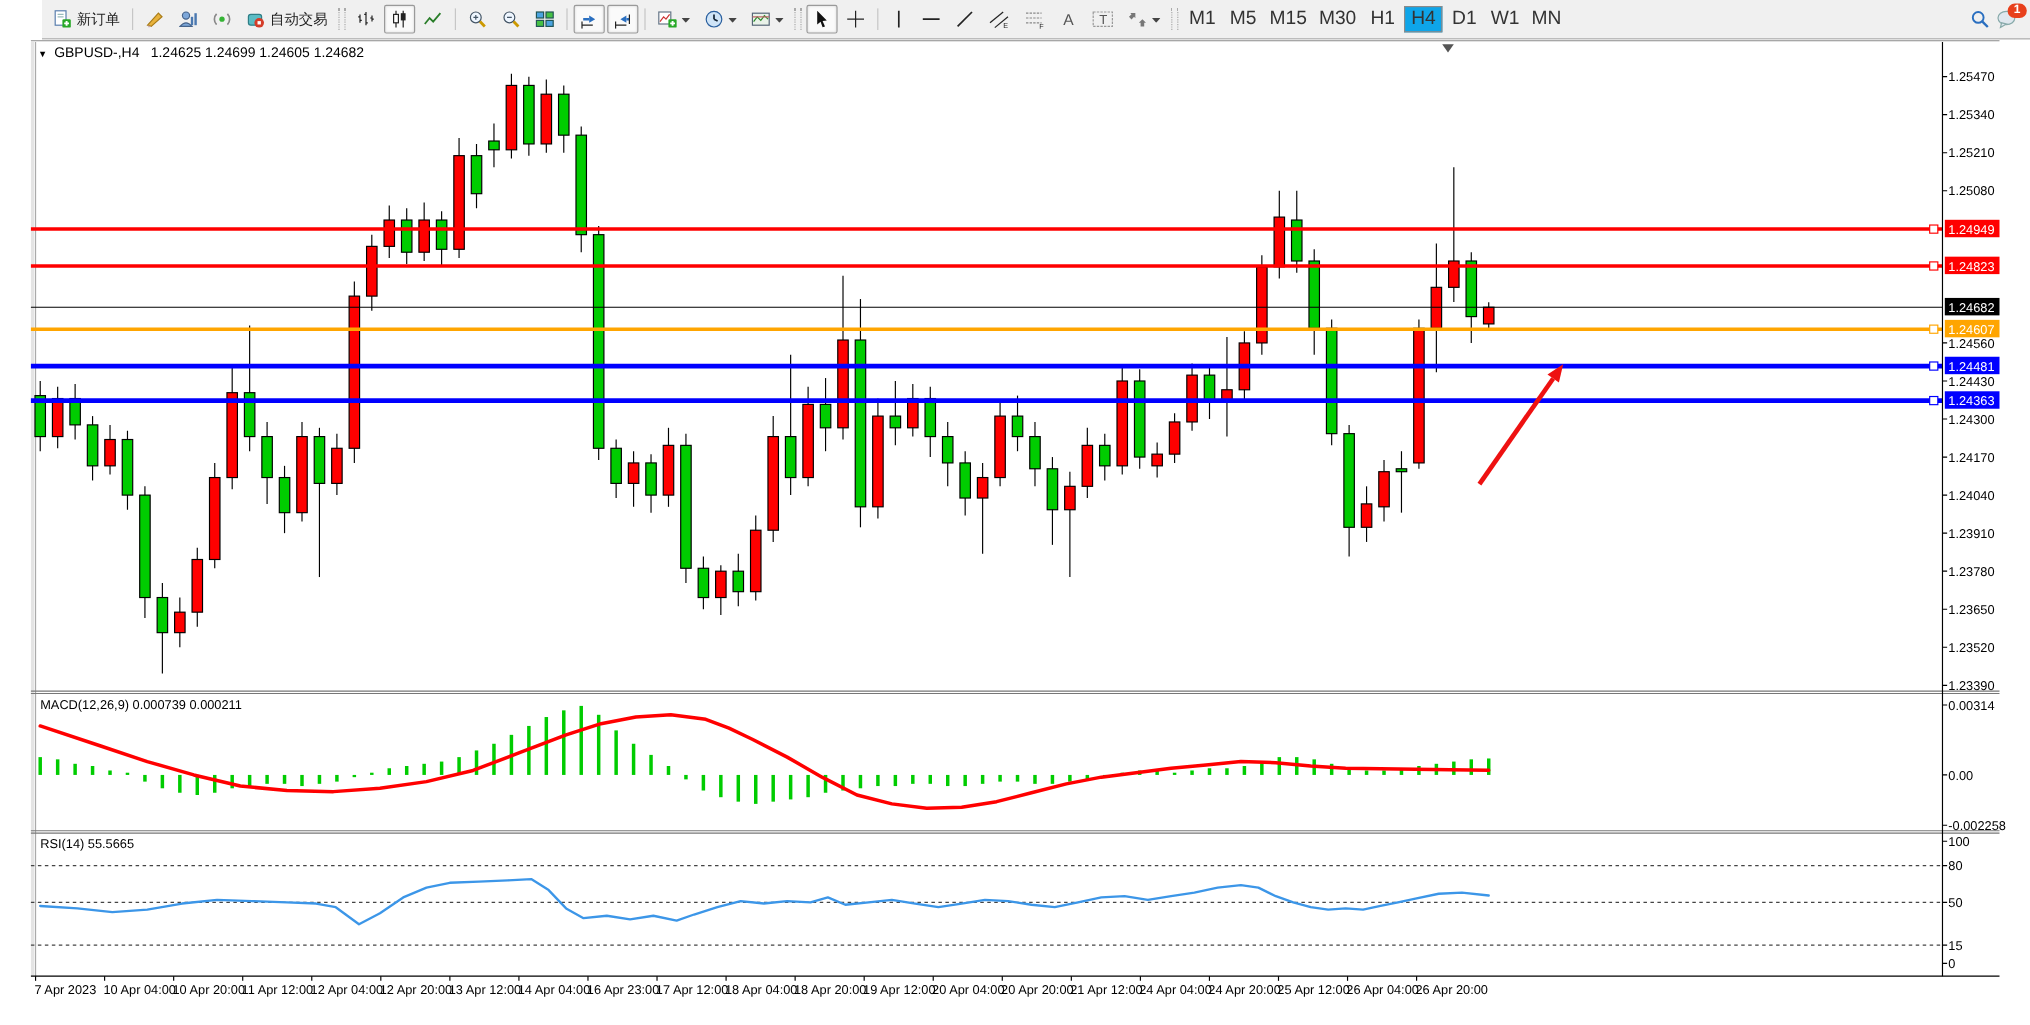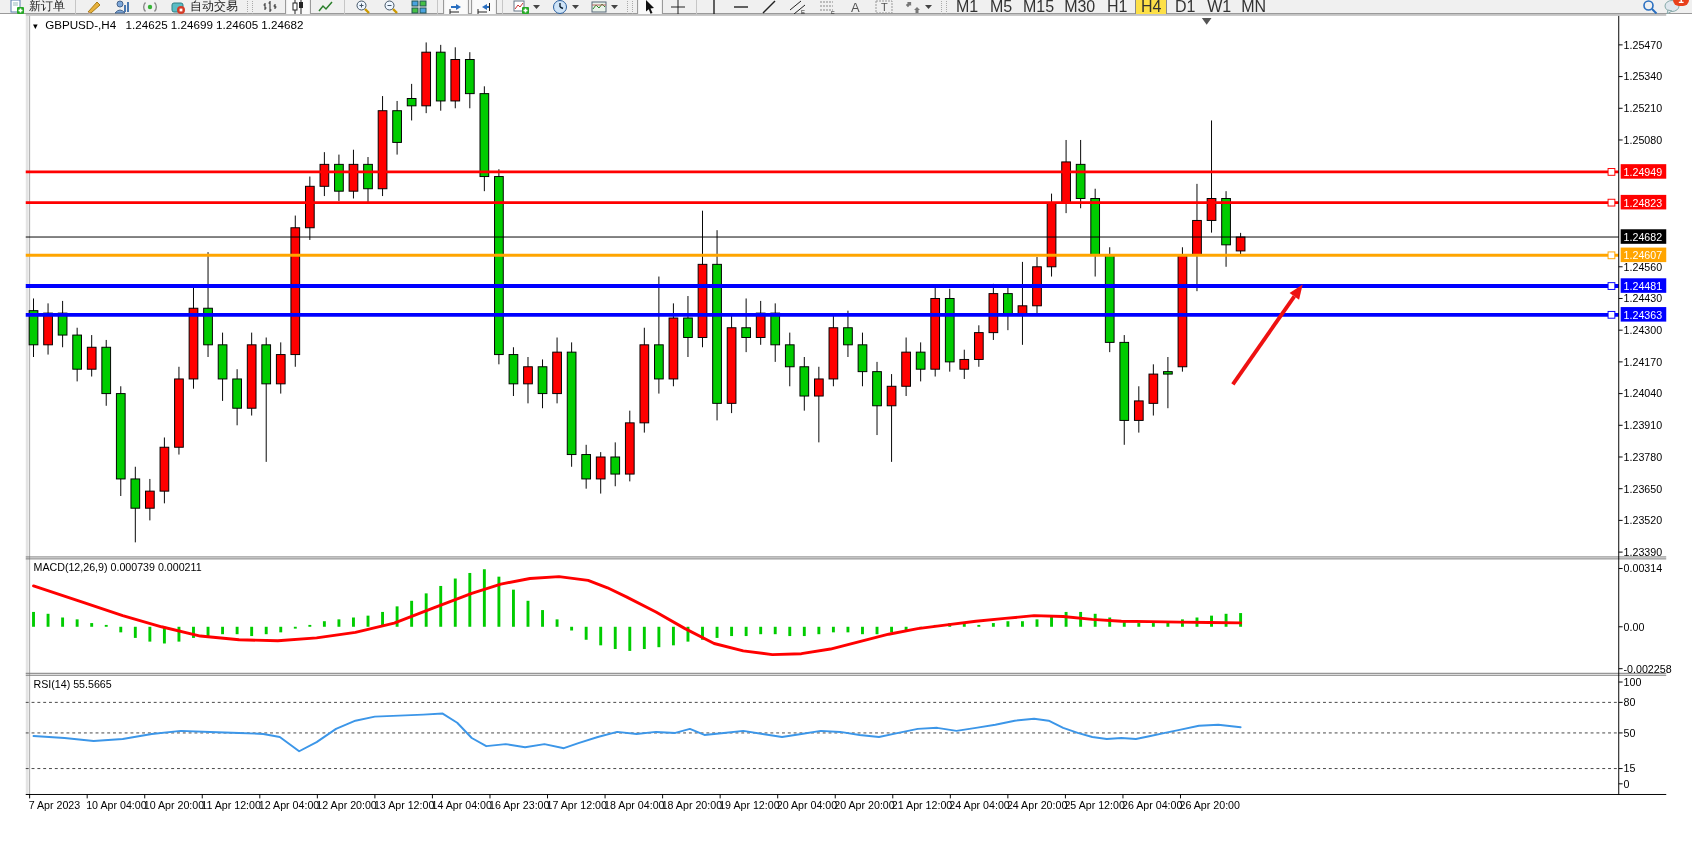--- a/index.html
+++ b/index.html
@@ -1,27 +1,27 @@
 <!DOCTYPE html>
 <html><head>
 <meta charset="utf-8">
 <style>
   html,body{margin:0;padding:0;background:#f0f0f0;font-family:"Liberation Sans",sans-serif;}
   .app{width:1692px;height:854px;overflow:hidden;background:#fff;position:relative;}
   
-  .toolbar{height:14px;background:#f0f0f0;display:flex;align-items:center;padding:0 4px;gap:2px;
-           border-bottom:1px solid #9a9a9a;box-sizing:border-box;font-size:12px;color:#222;}
+  .toolbar{height:33px;background:#f0f0f0;display:flex;align-items:center;padding:0 4px;gap:2px;
+           border-bottom:1px solid #9a9a9a;box-sizing:border-box;font-size:12px;color:#222;margin-left:35px;}
   .tb-btn{height:22px;display:flex;align-items:center;gap:4px;padding:0 4px;border:1px solid transparent;
           border-radius:2px;cursor:default;white-space:nowrap;}
   .tb-btn.active{background:#fafafa;border:1px solid #9a9a9a;box-shadow:inset 0 0 2px #ccc;}
   .tb-sep{width:1px;height:18px;background:#c6c6c6;margin:0 3px;}
   .tb-grip{width:4px;height:18px;border-left:1px dotted #aaa;border-right:1px dotted #aaa;margin:0 2px;}
   .tf-btn{height:20px;min-width:24px;display:flex;align-items:center;justify-content:center;
           padding:0 3px;font-size:16px;color:#333;border:1px solid transparent;}
-  .tf-btn.active{background:#fde047;border:1px solid #8a8a8a;}
+  .tf-btn.active{background:#0ea5e9;border:1px solid #8a8a8a;}
   .tb-right{margin-left:auto;display:flex;align-items:center;gap:6px;padding-right:6px;}
   .badge{position:absolute;top:-5px;right:-7px;background:#e8401c;color:#fff;border-radius:8px;
          font-size:10px;line-height:12px;min-width:12px;text-align:center;padding:0 2px;font-weight:bold;}
   .chat-wrap{position:relative;}
   .ico{display:block;}
   
   .chart-wrap{width:1692px;height:828px;background:#fff;position:relative;}
   svg text{font-family:"Liberation Sans",sans-serif;}
 </style>
 </head>

